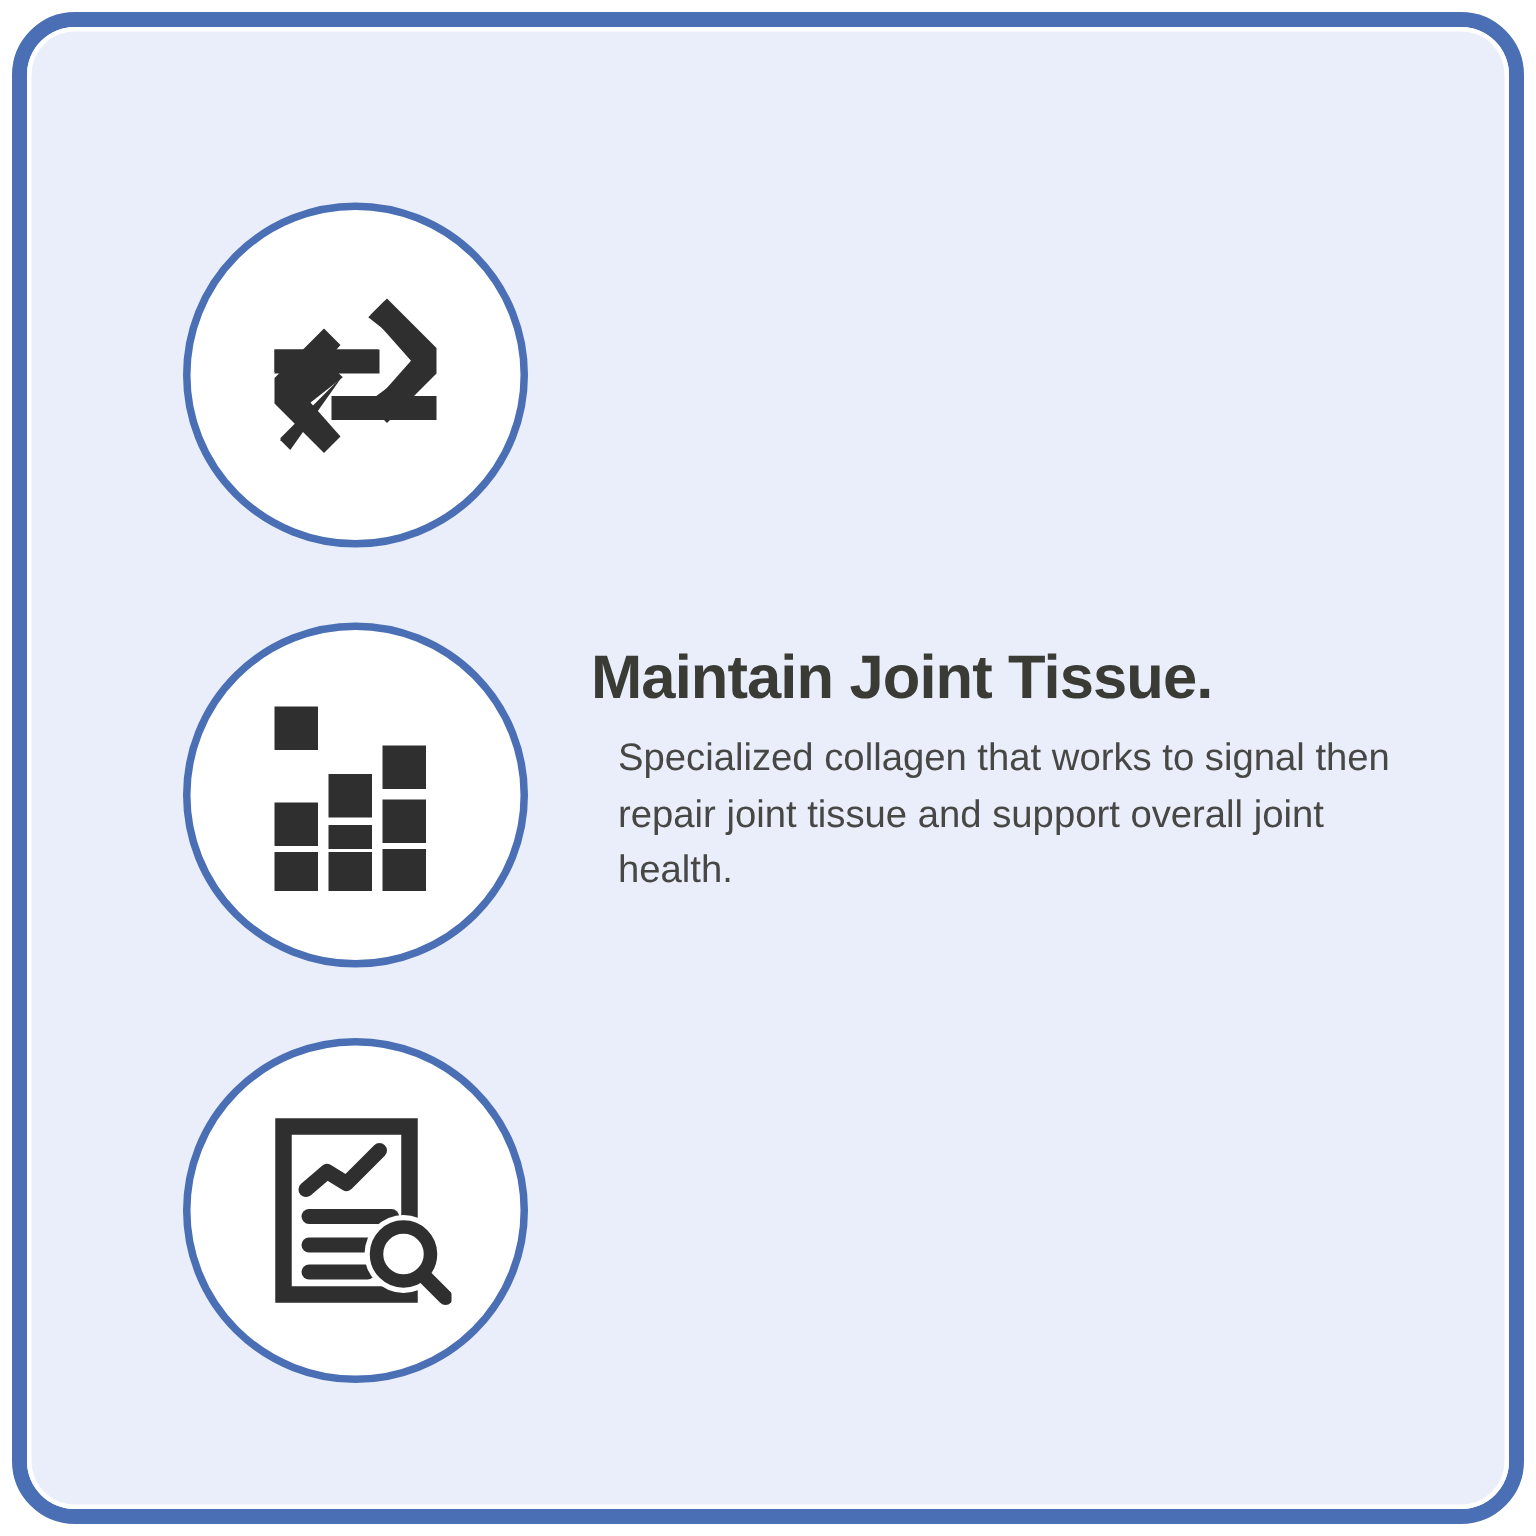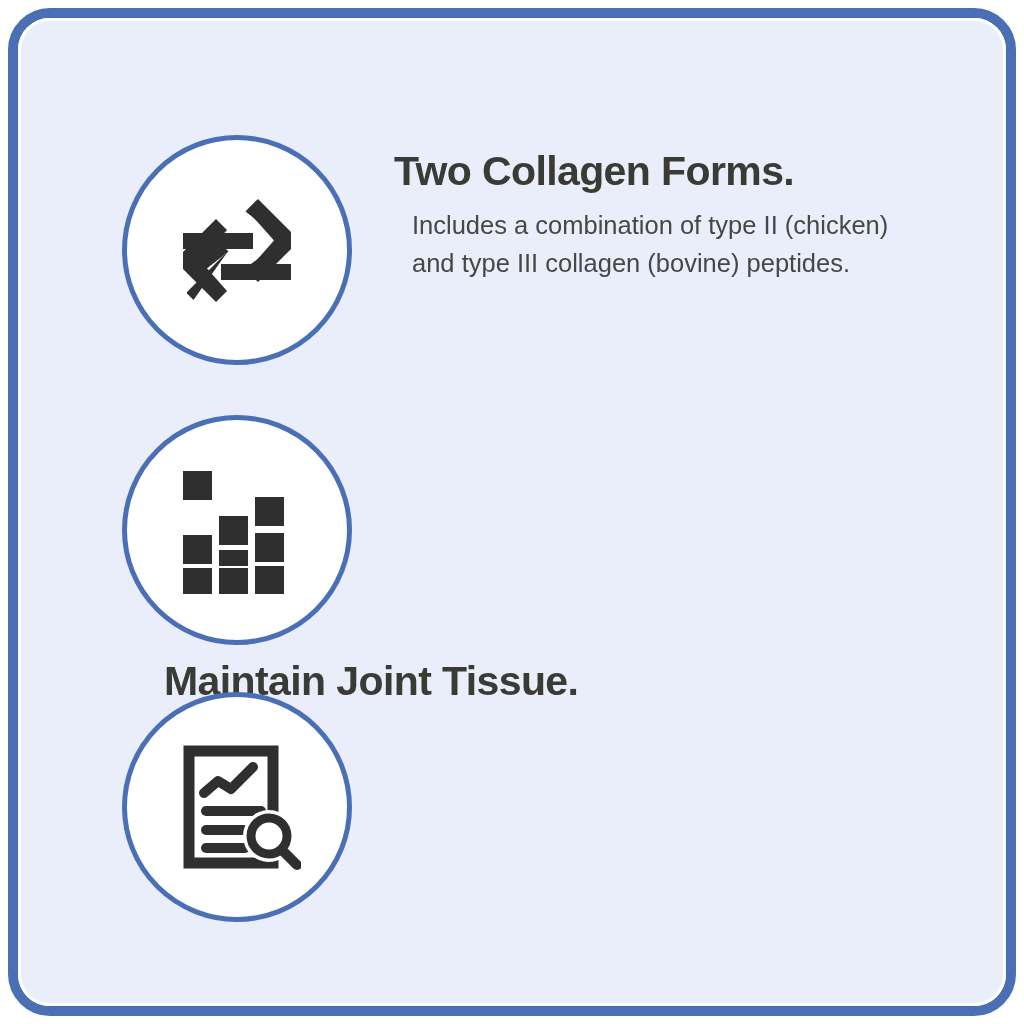--- a/index.html
+++ b/index.html
@@ -48,21 +48,21 @@
   }
 
   .feature-row {
     position: absolute;
     left: 104px;
     width: 840px;
     display: flex;
     align-items: flex-start;
   }
   .row-1 { top: 117px; }
-  .row-2 { top: 397px; flex-direction: column; }
+  .row-2 { top: 397px; }
   .row-3 { top: 674px; }
 
   
   .icon-circle {
     flex: 0 0 auto;
     width: 230px;
     height: 230px;
     border-radius: 50%;
     background: #ffffff;
     border: 5px solid #4a6fb5;
@@ -123,24 +123,20 @@
               <path d="M70.5 23.5 L81.5 12.5 L112 43 L112 44.5 L105.5 51 Z" fill="#2f2f2f"></path>
               <path d="M105.5 54 L112 60 L81.5 91 L70.5 80 Z" fill="#2f2f2f"></path>
 
               <rect x="46" y="76" width="70" height="16" fill="#2f2f2f"></rect>
               <path d="M53.5 62.5 L42.5 73.5 L12 104 L12 105.5 L18.5 112 Z" fill="#2f2f2f"></path>
               <path d="M53.5 63.5 L42.5 52.5 L12 83 L12 84.5 L18.5 91 Z" fill="#2f2f2f"></path>
               <path d="M52 63 L41 52 L8 85 L8 102 L41 135 L52 124 L25 93.5 Z" fill="#2f2f2f" transform="translate(0,-21)"></path>
             </svg>
           </span>
         </div>
-        <div class="feature-text">
-          <h2 class="feature-heading">Two Collagen Forms.</h2>
-          <p class="feature-body">Includes a combination of type II (chicken) and type III collagen (bovine) peptides.</p>
-        </div>
       </div>
 
       <div class="feature-row row-2">
         <div class="icon-circle">
           <span>
             <svg width="118" height="128" viewBox="0 0 118 128" fill="none" aria-hidden="true">
               <g fill="#2f2f2f" stroke="#ffffff" stroke-width="2">
                 <rect x="4" y="4" width="31" height="31"></rect>
                 <rect x="76" y="30" width="31" height="31"></rect>
                 <rect x="40" y="49" width="31" height="31"></rect>
@@ -149,20 +145,21 @@
                 <rect x="40" y="83" width="31" height="31"></rect>
                 <rect x="76" y="99" width="31" height="31"></rect>
                 <rect x="4" y="101" width="31" height="31"></rect>
                 <rect x="40" y="101" width="31" height="31"></rect>
               </g>
             </svg>
           </span>
         </div>
         <div class="feature-text">
           <h2 class="feature-heading">Maintain Joint Tissue.</h2>
+          <p class="feature-body">Specialized collagen that works to signal then repair joint tissue and support overall joint health.</p>
         </div>
       </div>
 
       <div class="feature-row row-3">
         <div class="icon-circle">
           <span>
             <svg width="128" height="128" viewBox="0 0 128 128" fill="none" aria-hidden="true">
 
               <path d="M16 8 H100 V78 M100 104 V120 H16 V8" stroke="#2f2f2f" stroke-width="11" stroke-linecap="square" stroke-linejoin="miter" fill="none"></path>
 

